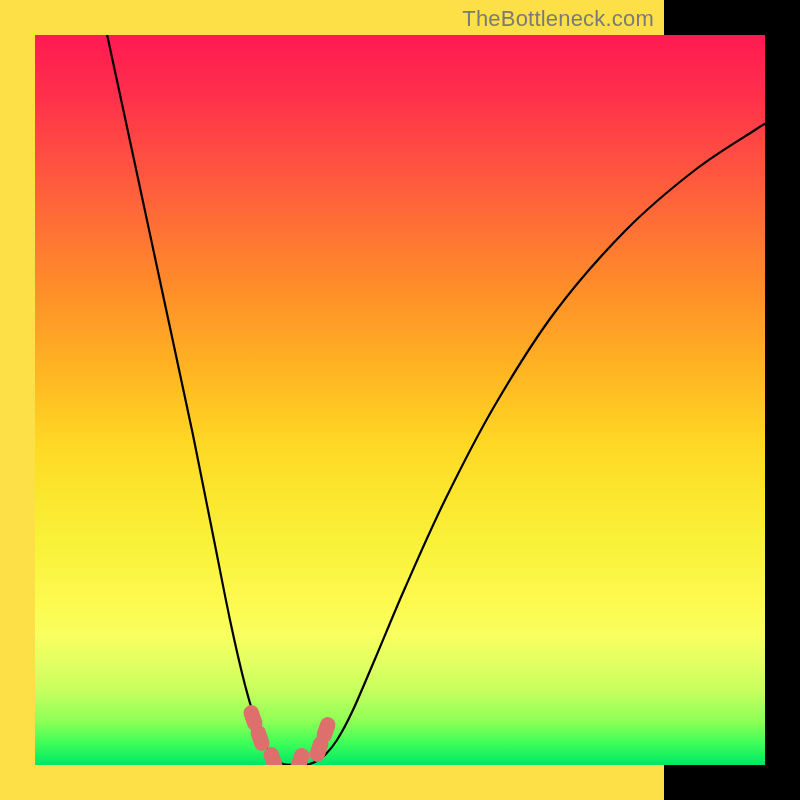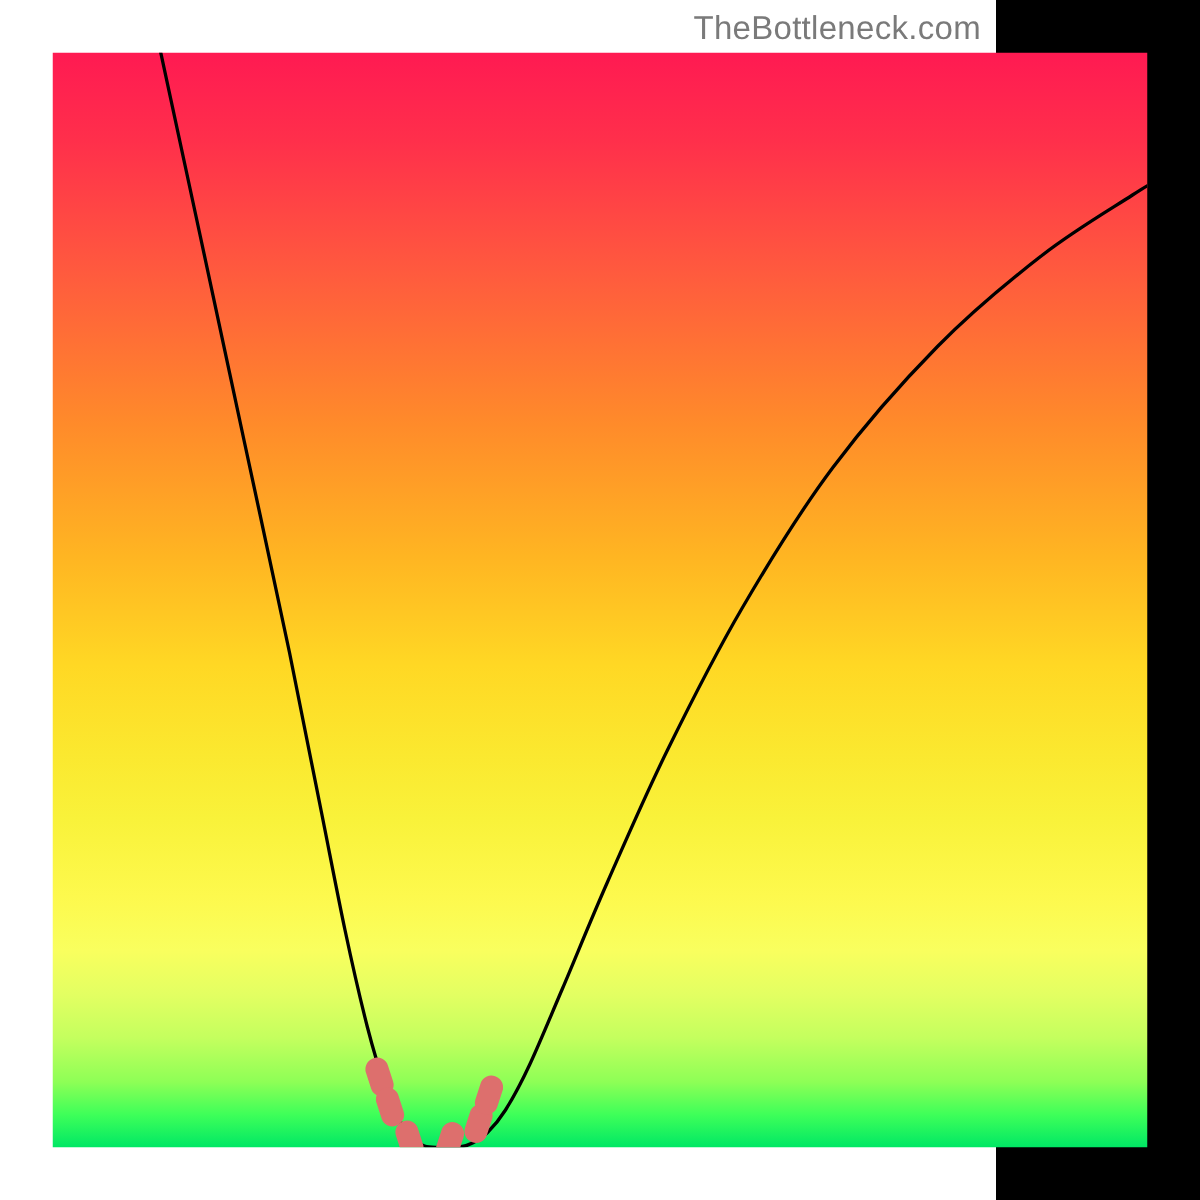--- a/index.html
+++ b/index.html
@@ -10,21 +10,21 @@
     background: #000;
     overflow: hidden;
     font-family: Arial, Helvetica, sans-serif;
   }
   .frame {
     position: absolute;
     left: 0;
     top: 0;
     width: 664px;
     height: 800px;
-    background: #ffffff;
+    background: #fde047;
   }
   .plot-area {
     position: absolute;
     left: 35px;
     top: 35px;
     width: 730px;
     height: 730px;
     overflow: hidden;
   }
   .gradient {

